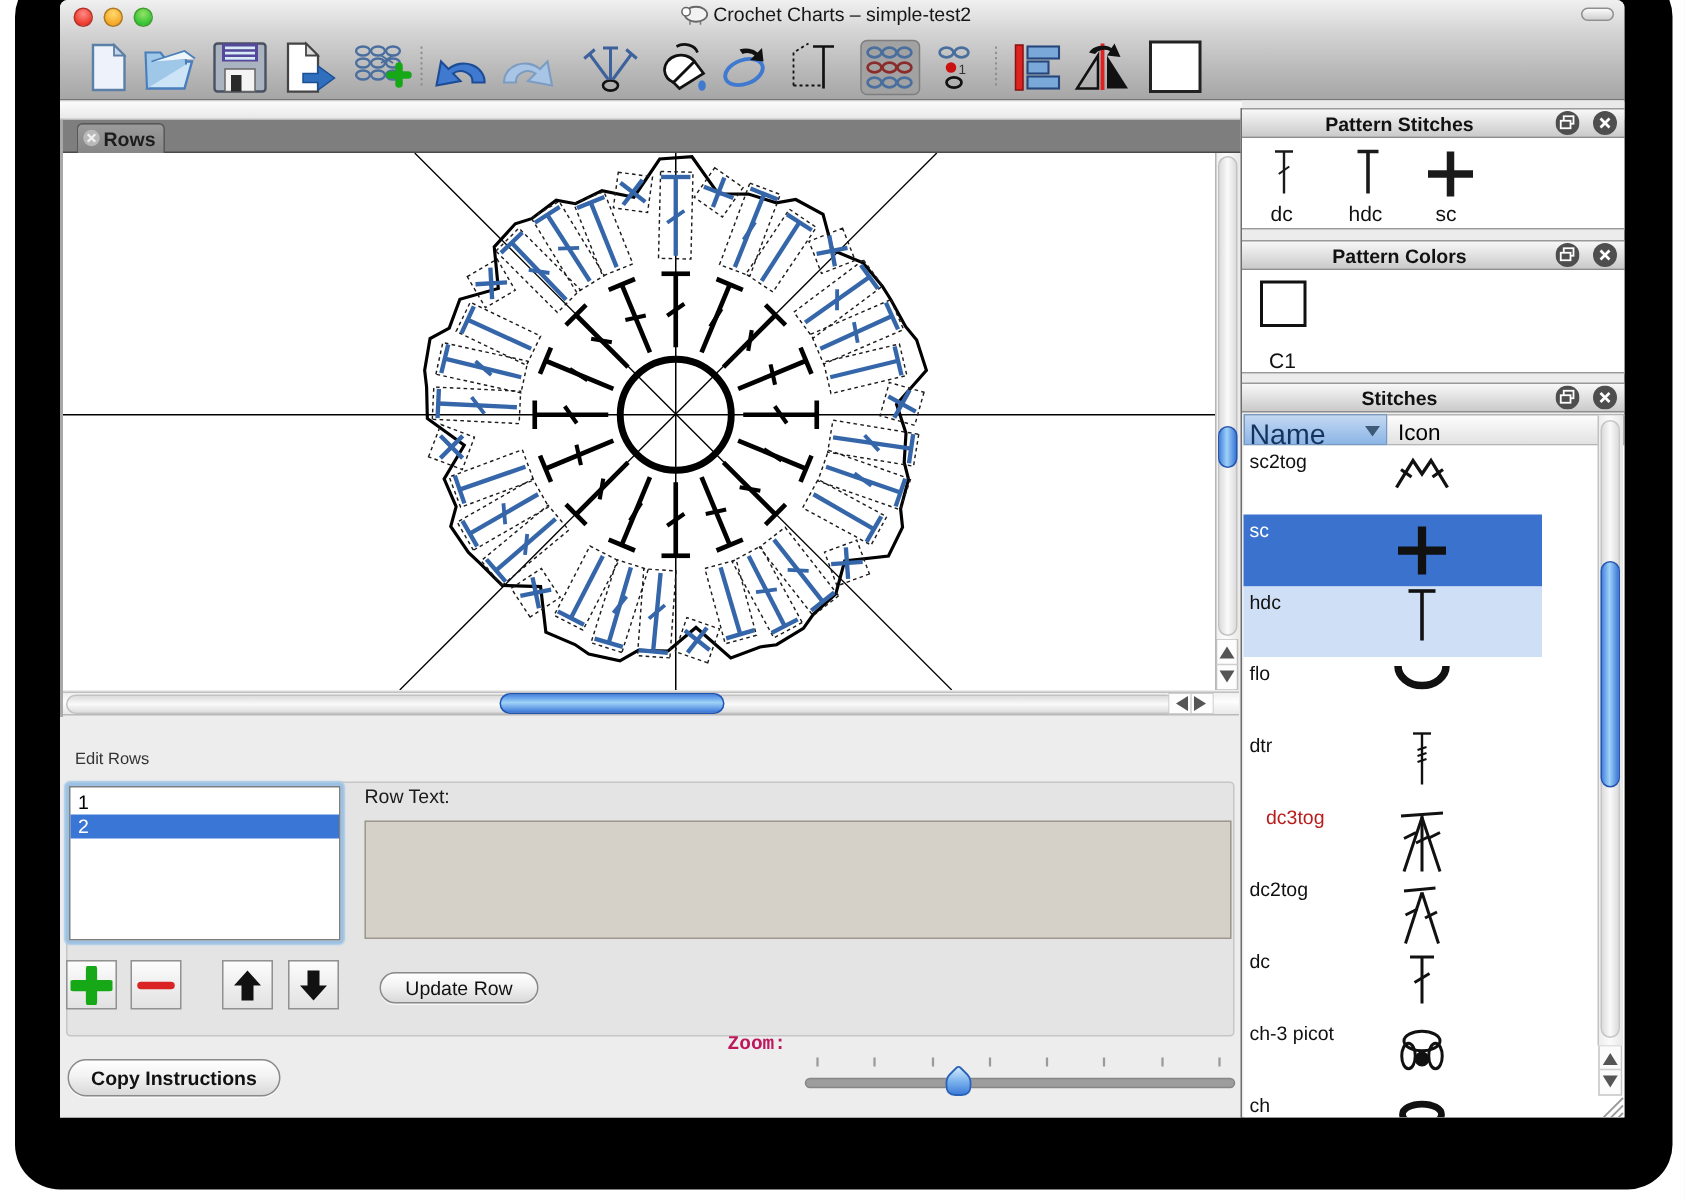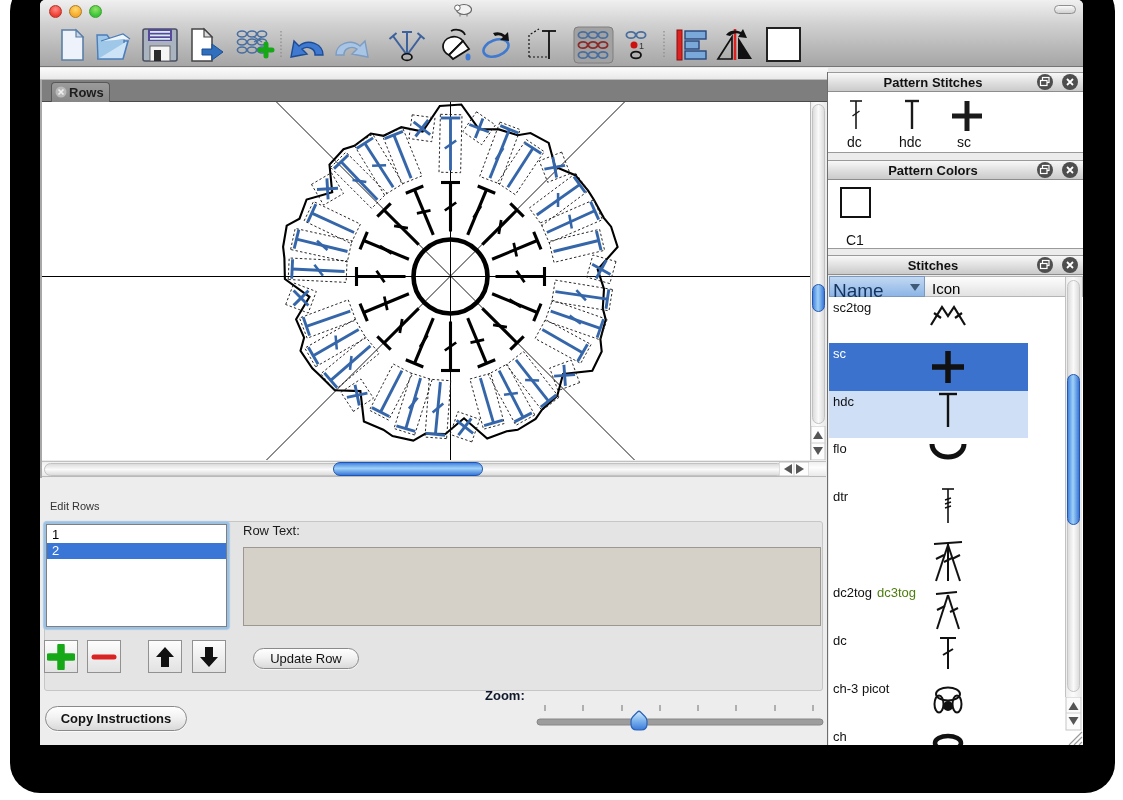--- a/index.html
+++ b/index.html
@@ -11,20 +11,21 @@
 .sqbtn{border:1px solid #919191;background:linear-gradient(#fdfdfd,#ececec 60%,#e2e2e2);
  display:flex;align-items:center;justify-content:center;}
 </style></head><body>
 
 <div class="abs" style="left:10px;top:-19px;width:1105px;height:812px;background:#000;border-radius:30px;"></div>
 <div class="abs" style="left:40px;top:0;width:1043px;height:745px;background:#ececec;border-radius:5px 5px 0 0;overflow:hidden;">
 <div class="abs" style="left:0;top:0;width:1043px;height:67px;background:linear-gradient(#f0f0f0,#d2d2d2 35%,#b6b6b6 75%,#a6a6a6);border-bottom:1px solid #757575;border-radius:5px 5px 0 0;"></div>
 <div class="abs" style="left:8.5px;top:4.5px;width:13px;height:13px;border-radius:7px;border:1px solid #b43229;background:radial-gradient(circle at 50% 30%,#ff8a85,#ee3b2f 70%);"></div>
 <div class="abs" style="left:28.5px;top:4.5px;width:13px;height:13px;border-radius:7px;border:1px solid #ad7a24;background:radial-gradient(circle at 50% 30%,#ffd96e,#f6a828 70%);"></div>
 <div class="abs" style="left:48.5px;top:4.5px;width:13px;height:13px;border-radius:7px;border:1px solid #419e2f;background:radial-gradient(circle at 50% 30%,#95e265,#35c437 70%);"></div>
+<div class="abs" style="left:300px;top:2px;width:443px;height:16px;text-align:center;font-size:13px;color:#161616;">Crochet Charts – simple-test2</div>
 <svg class="abs" style="left:414px;top:3px;" width="18" height="14" viewBox="0 0 18 14">
 <ellipse cx="10" cy="6.5" rx="7.5" ry="5" fill="#f2f2f2" stroke="#666" stroke-width="1.2"></ellipse>
 <circle cx="3.4" cy="4.8" r="2.8" fill="#fff" stroke="#666" stroke-width="1"></circle>
 <line x1="6" y1="11" x2="6" y2="13.5" stroke="#777" stroke-width="1"></line>
 <line x1="13" y1="11" x2="13" y2="13.5" stroke="#777" stroke-width="1"></line>
 </svg>
 <div class="abs" style="left:1014px;top:5px;width:22px;height:9px;border-radius:5px;border:1px solid #8f8f8f;background:linear-gradient(#fafafa,#d0d0d0);"></div>
 <svg class="abs" style="left:0;top:26px;" width="1043" height="40" viewBox="0 0 1043 40">
 <g transform="translate(32,19)">
 <path d="M-10,-15 h14 l7,7 v23 h-21 z" fill="#eef3fb" stroke="#5b7fa6" stroke-width="1.6"></path>
@@ -353,21 +354,21 @@
       </svg>
     </div>
 <div class="abs sqbtn" style="left:152px;top:640px;width:34px;height:33px;">
       <svg width="26" height="26">
         <path d="M13,23 l9,-10 h-5 v-10 h-8 v10 h-5 z" fill="#111"></path>
       </svg>
     </div>
 <div class="abs pill" style="left:213px;top:648px;width:106px;height:21px;font-weight:normal;">Update Row</div>
 <div class="abs" style="left:0;top:692px;width:787px;height:53px;background:#ededed;"></div>
 <div class="abs pill" style="left:5px;top:706px;width:142px;height:25px;border-radius:13px;font-weight:bold;">Copy Instructions</div>
-<div class="abs" style="left:445px;top:688px;font-size:13px;font-weight:bold;color:#0f172a;">Zoom:</div>
+<div class="abs" style="left:445px;top:688px;font-size:13px;font-weight:bold;color:#be185d;font-family:Liberation Mono, monospace;">Zoom:</div>
 <svg class="abs" style="left:490px;top:700px;" width="300" height="36" viewBox="0 0 300 36">
 <line x1="15" y1="5" x2="15" y2="11" stroke="#9a9a9a" stroke-width="1.5"></line>
 <line x1="53" y1="5" x2="53" y2="11" stroke="#9a9a9a" stroke-width="1.5"></line>
 <line x1="92" y1="5" x2="92" y2="11" stroke="#9a9a9a" stroke-width="1.5"></line>
 <line x1="130" y1="5" x2="130" y2="11" stroke="#9a9a9a" stroke-width="1.5"></line>
 <line x1="168" y1="5" x2="168" y2="11" stroke="#9a9a9a" stroke-width="1.5"></line>
 <line x1="206" y1="5" x2="206" y2="11" stroke="#9a9a9a" stroke-width="1.5"></line>
 <line x1="245" y1="5" x2="245" y2="11" stroke="#9a9a9a" stroke-width="1.5"></line>
 <line x1="283" y1="5" x2="283" y2="11" stroke="#9a9a9a" stroke-width="1.5"></line>
 <rect x="7" y="19" width="286" height="6" rx="3" fill="#9d9d9d" stroke="#868686"></rect>
@@ -441,21 +442,21 @@
 <div class="abs" style="left:885px;top:276px;width:158px;height:21px;background:linear-gradient(#fdfdfd,#e2e2e2);border:1px solid #b5b5b5;border-left:none;"></div>
 <div class="abs" style="left:892px;top:280px;font-size:15px;color:#000000;">Icon</div>
 <div class="abs" style="left:789px;top:297px;width:254px;height:448px;background:#fff;"></div>
 <div class="abs" style="left:793px;top:300px;font-size:13px;color:#111;">sc2tog</div>
 <div class="abs" style="left:789px;top:343px;width:199px;height:48px;background:#3a72cd;"></div>
 <div class="abs" style="left:793px;top:346px;font-size:13px;color:#fff;">sc</div>
 <div class="abs" style="left:789px;top:391px;width:199px;height:47px;background:#cfdff6;"></div>
 <div class="abs" style="left:793px;top:394px;font-size:13px;color:#111;">hdc</div>
 <div class="abs" style="left:793px;top:441px;font-size:13px;color:#111;">flo</div>
 <div class="abs" style="left:793px;top:489px;font-size:13px;color:#111;">dtr</div>
-<div class="abs" style="left:837px;top:537px;font-size:13px;color:#4d7c0f;margin-top:48px;">dc3tog</div>
+<div class="abs" style="left:804px;top:537px;font-size:13px;color:#b91c1c;">dc3tog</div>
 <div class="abs" style="left:793px;top:585px;font-size:13px;color:#111;">dc2tog</div>
 <div class="abs" style="left:793px;top:633px;font-size:13px;color:#111;">dc</div>
 <div class="abs" style="left:793px;top:681px;font-size:13px;color:#111;">ch-3 picot</div>
 <div class="abs" style="left:793px;top:729px;font-size:13px;color:#111;">ch</div>
 <svg class="abs" style="left:789px;top:297px;" width="254" height="448" viewBox="0 0 254 448">
 <g stroke="#111" stroke-width="2.2" fill="none">
 <path d="M102,28 L113,10 L119,19 L125,10 L136,28" stroke-linejoin="miter"></path>
 <line x1="105" y1="16" x2="112" y2="21"></line>
 <line x1="126" y1="21" x2="133" y2="16"></line>
 </g>

